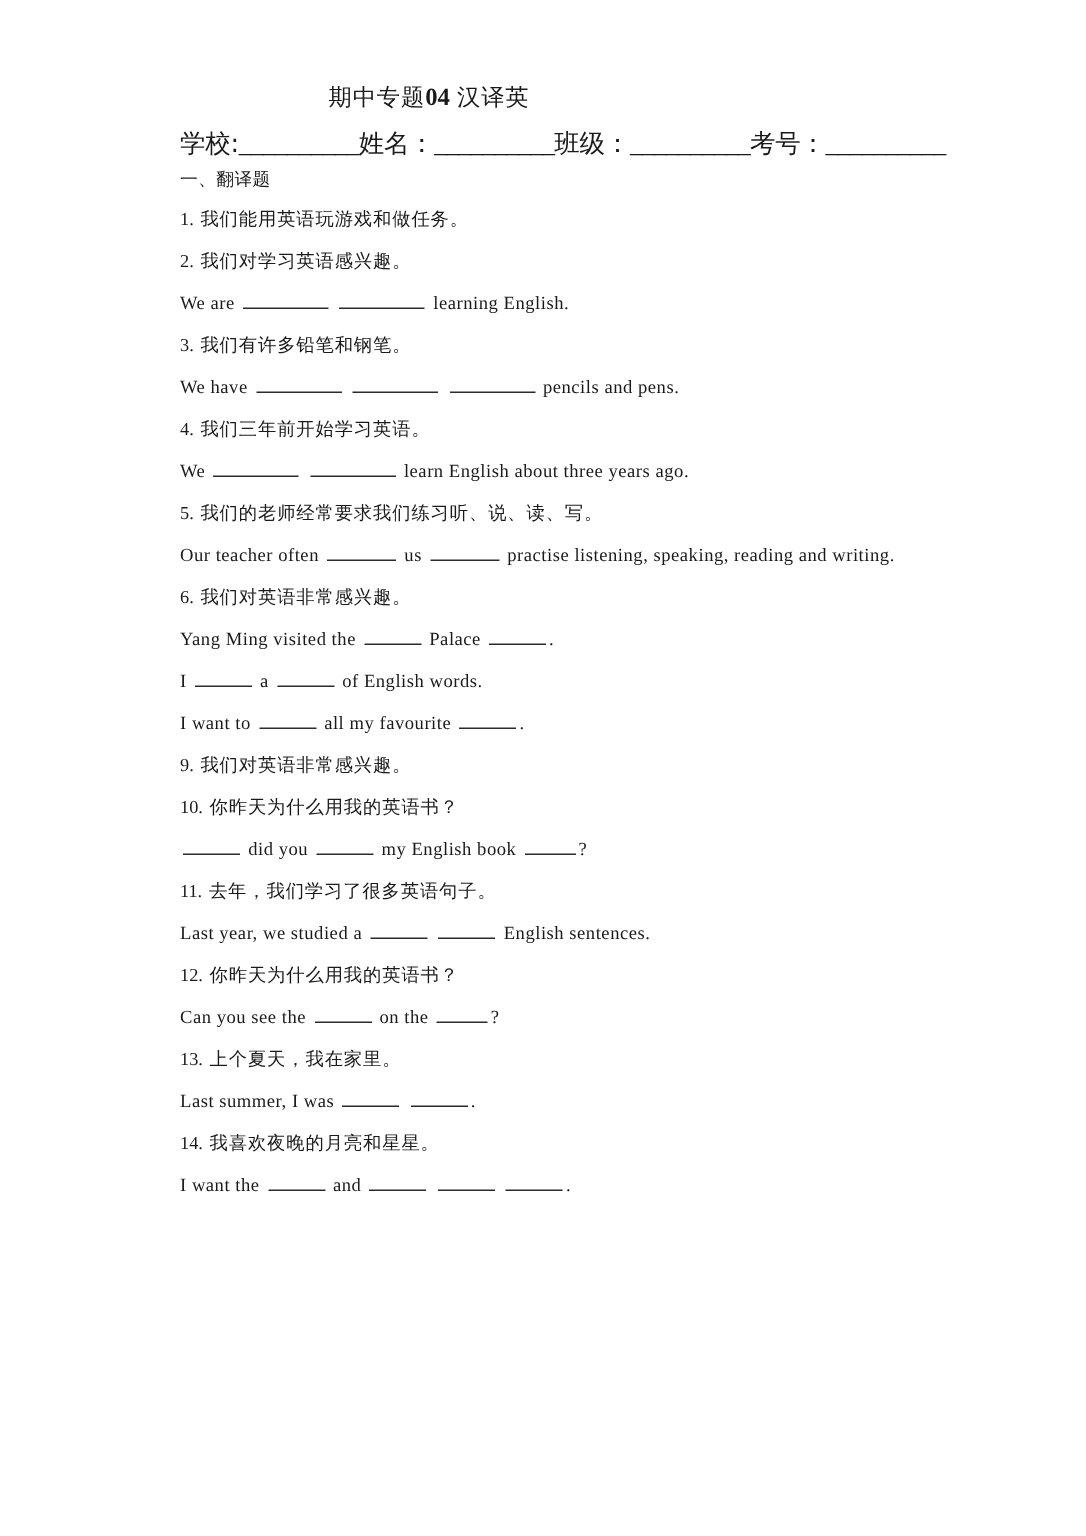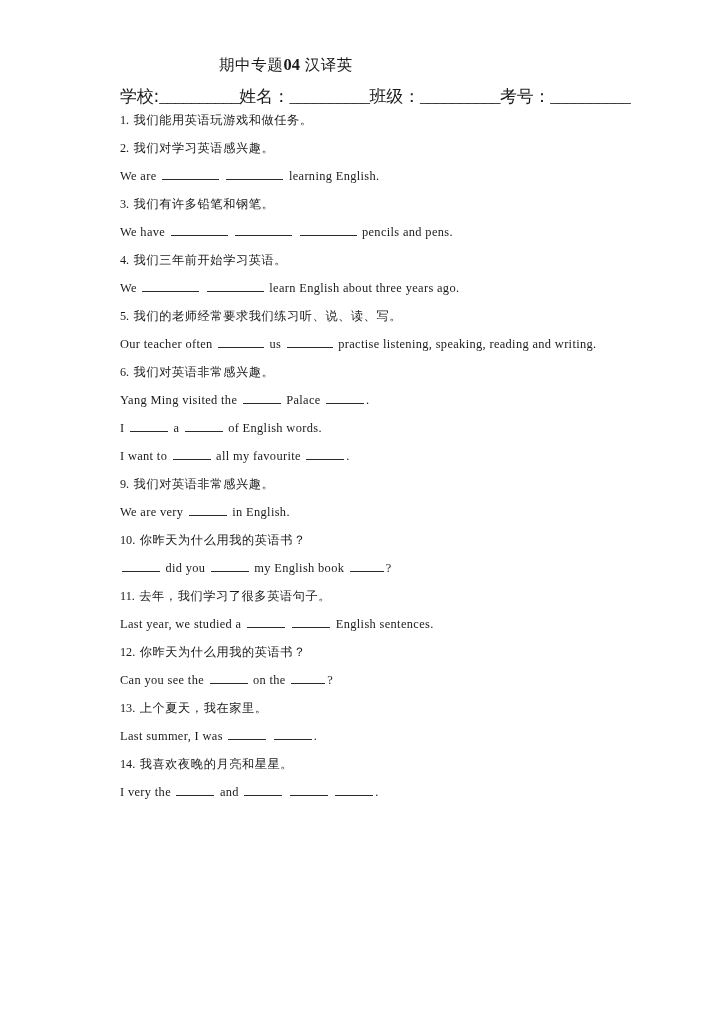--- a/index.html
+++ b/index.html
@@ -116,43 +116,43 @@
 <div class="page">
 
   <div class="doc-title">
     <span class="cn">期中专题</span><span class="num">04</span>&nbsp;<span class="cn">汉译英</span>
   </div>
 
   <div class="content">
 
     <div class="hdr-line" id="hdr"><span>学校:</span><span class="u">__________</span><span>姓名：</span><span class="u">__________</span><span>班级：</span><span class="u">__________</span><span>考号：</span><span class="u">__________</span></div>
 
+    <div class="section-head">一、翻译题</div>
 
     <div id="q-list">
         <div class="q-cn"><span class="qn">1.</span><span> 我们能用英语玩游戏和做任务。</span></div>
         <div class="q-cn"><span class="qn">2.</span><span> 我们对学习英语感兴趣。</span></div>
         <div class="q-en"><span>We are </span><span class="blank w-long"></span><span> </span><span class="blank w-long"></span><span> learning English.</span></div>
         <div class="q-cn"><span class="qn">3.</span><span> 我们有许多铅笔和钢笔。</span></div>
         <div class="q-en"><span>We have </span><span class="blank w-long"></span><span> </span><span class="blank w-long"></span><span> </span><span class="blank w-long"></span><span> pencils and pens.</span></div>
         <div class="q-cn"><span class="qn">4.</span><span> 我们三年前开始学习英语。</span></div>
         <div class="q-en"><span>We </span><span class="blank w-long"></span><span> </span><span class="blank w-long"></span><span> learn English about three years ago.</span></div>
         <div class="q-cn"><span class="qn">5.</span><span> 我们的老师经常要求我们练习听、说、读、写。</span></div>
         <div class="q-en wrap"><span>Our teacher often </span><span class="blank w-mid"></span><span> us </span><span class="blank w-mid"></span><span> practise listening, speaking, reading and writing.</span></div>
         <div class="q-cn"><span class="qn">6.</span><span> 我们对英语非常感兴趣。</span></div>
         <div class="q-en"><span>Yang Ming visited the </span><span class="blank w-short"></span><span> Palace </span><span class="blank w-short"></span><span>.</span></div>
         <div class="q-en"><span>I </span><span class="blank w-short"></span><span> a </span><span class="blank w-short"></span><span> of English words.</span></div>
         <div class="q-en"><span>I want to </span><span class="blank w-short"></span><span> all my favourite </span><span class="blank w-short"></span><span>.</span></div>
         <div class="q-cn"><span class="qn">9.</span><span> 我们对英语非常感兴趣。</span></div>
-        <div class="q-en"><span>We are very </span><span class="blank w-short"></span><span> in English.</span></div>
         <div class="q-cn"><span class="qn">10.</span><span> 你昨天为什么用我的英语书？</span></div>
         <div class="q-en"><span class="blank w-short"></span><span> did you </span><span class="blank w-short"></span><span> my English book </span><span class="blank w-tiny"></span><span>?</span></div>
         <div class="q-cn"><span class="qn">11.</span><span> 去年，我们学习了很多英语句子。</span></div>
         <div class="q-en"><span>Last year, we studied a </span><span class="blank w-short"></span><span> </span><span class="blank w-short"></span><span> English sentences.</span></div>
         <div class="q-cn"><span class="qn">12.</span><span> 你昨天为什么用我的英语书？</span></div>
         <div class="q-en"><span>Can you see the </span><span class="blank w-short"></span><span> on the </span><span class="blank w-tiny"></span><span>?</span></div>
         <div class="q-cn"><span class="qn">13.</span><span> 上个夏天，我在家里。</span></div>
         <div class="q-en"><span>Last summer, I was </span><span class="blank w-short"></span><span> </span><span class="blank w-short"></span><span>.</span></div>
         <div class="q-cn"><span class="qn">14.</span><span> 我喜欢夜晚的月亮和星星。</span></div>
-        <div class="q-en"><span>I very the </span><span class="blank w-short"></span><span> and </span><span class="blank w-short"></span><span> </span><span class="blank w-short"></span><span> </span><span class="blank w-short"></span><span>.</span></div>
+        <div class="q-en"><span>I want the </span><span class="blank w-short"></span><span> and </span><span class="blank w-short"></span><span> </span><span class="blank w-short"></span><span> </span><span class="blank w-short"></span><span>.</span></div>
       </div>
 
   </div>
 </div>
 
 </body></html>

